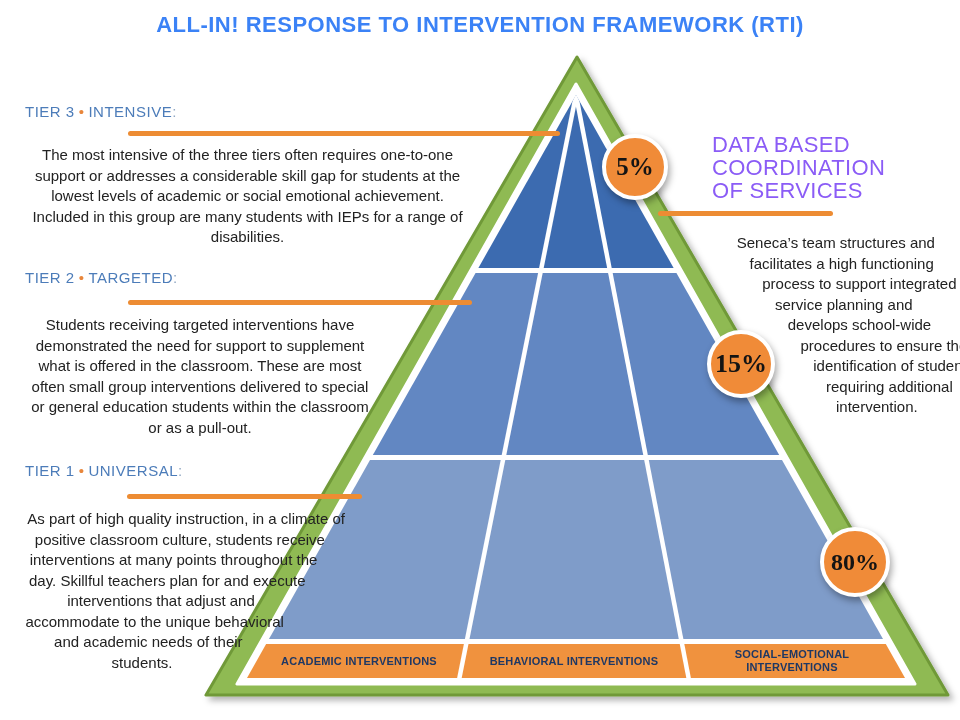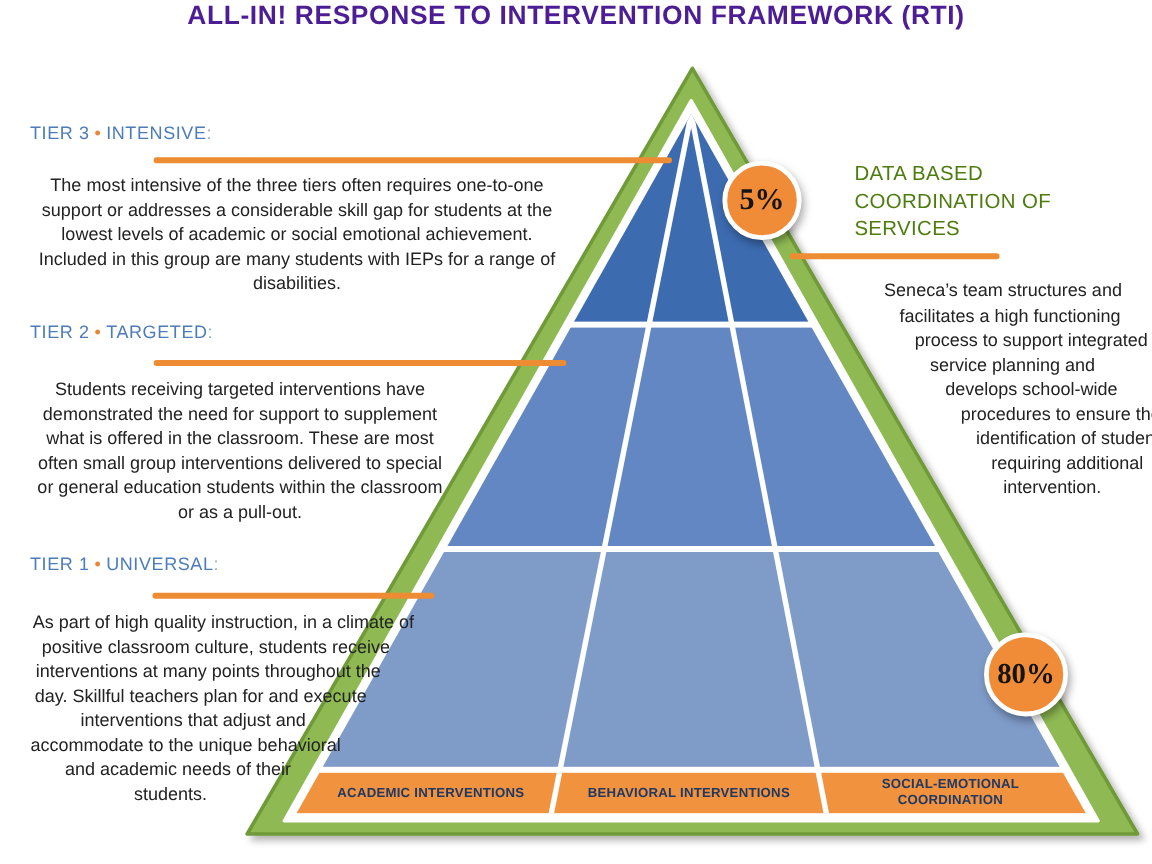--- a/index.html
+++ b/index.html
@@ -1,22 +1,22 @@
 <!DOCTYPE html>
 <html><head>
 <meta charset="utf-8">
 <style>
   html,body{margin:0;padding:0;background:#fff;}
   .stage{
     position:relative;width:960px;height:720px;background:#ffffff;overflow:hidden;
     font-family:"Liberation Sans",sans-serif;
   }
   .title{
-    position:absolute;top:0;left:0;width:100%;text-align:center;
-    font-size:22px;font-weight:bold;letter-spacing:.5px;color:#4c1d95;
+    position:absolute;top:12px;left:0;width:100%;text-align:center;
+    font-size:22px;font-weight:bold;letter-spacing:.5px;color:#3b82f6;
   }
   svg.pyramid{position:absolute;left:0;top:0;z-index:1;}
 
   
   .hline{position:absolute;height:5px;border-radius:2.5px;background:#ED8C33;z-index:3;}
   .hl-t3{left:128px;top:131px;width:432px;}
   .hl-t2{left:128px;top:300px;width:344px;}
   .hl-t1{left:127px;top:494px;width:235px;}
   .hl-right{left:658px;top:211px;width:175px;}
 
@@ -39,21 +39,21 @@
   .td-t1{left:25px;top:509px;width:335px;}
   .td-t1 p,.rp-desc p{margin:0;font-size:15px;line-height:20.5px;color:#222;}
   .slope-right{
     float:right;width:120px;height:195px;
     shape-outside:polygon(100% 0,100% 100%,0 100%);
     clip-path:polygon(100% 0,100% 100%,0 100%);
   }
   
   .rp-heading{
     position:absolute;left:712px;top:133px;width:200px;z-index:2;
-    font-size:17px;line-height:23px;letter-spacing:.3px;color:#4d7c0f;
+    font-size:22px;line-height:23px;letter-spacing:.3px;color:#8b5cf6;
   }
   .rp-desc{position:absolute;left:724px;top:233px;width:252px;z-index:2;}
   .slope-left{
     float:left;width:112px;height:180px;
     shape-outside:polygon(0 0,100% 100%,0 100%);
     clip-path:polygon(0 0,100% 100%,0 100%);
   }
 
   
   .pct-circle{
@@ -132,21 +132,24 @@
 
   <div class="rp-heading">DATA BASED COORDINATION OF SERVICES</div>
   <div class="rp-desc">
     <span class="slope-left"></span>
     <p>Seneca’s team structures and facilitates a high functioning process to support integrated service planning and develops school-wide procedures to ensure the identification of students requiring additional intervention.</p>
   </div>
 
   <div class="pct-circle c5">
     <span>5%</span>
   </div>
+  <div class="pct-circle c15">
+    <span>15%</span>
+  </div>
   <div class="pct-circle c80">
     <span>80%</span>
   </div>
 
   <div class="band-label bl-1">ACADEMIC INTERVENTIONS</div>
   <div class="band-label bl-2">BEHAVIORAL INTERVENTIONS</div>
-  <div class="band-label bl-3">SOCIAL-EMOTIONAL COORDINATION</div>
+  <div class="band-label bl-3">SOCIAL-EMOTIONAL INTERVENTIONS</div>
 
 </div>
 
 </body></html>

